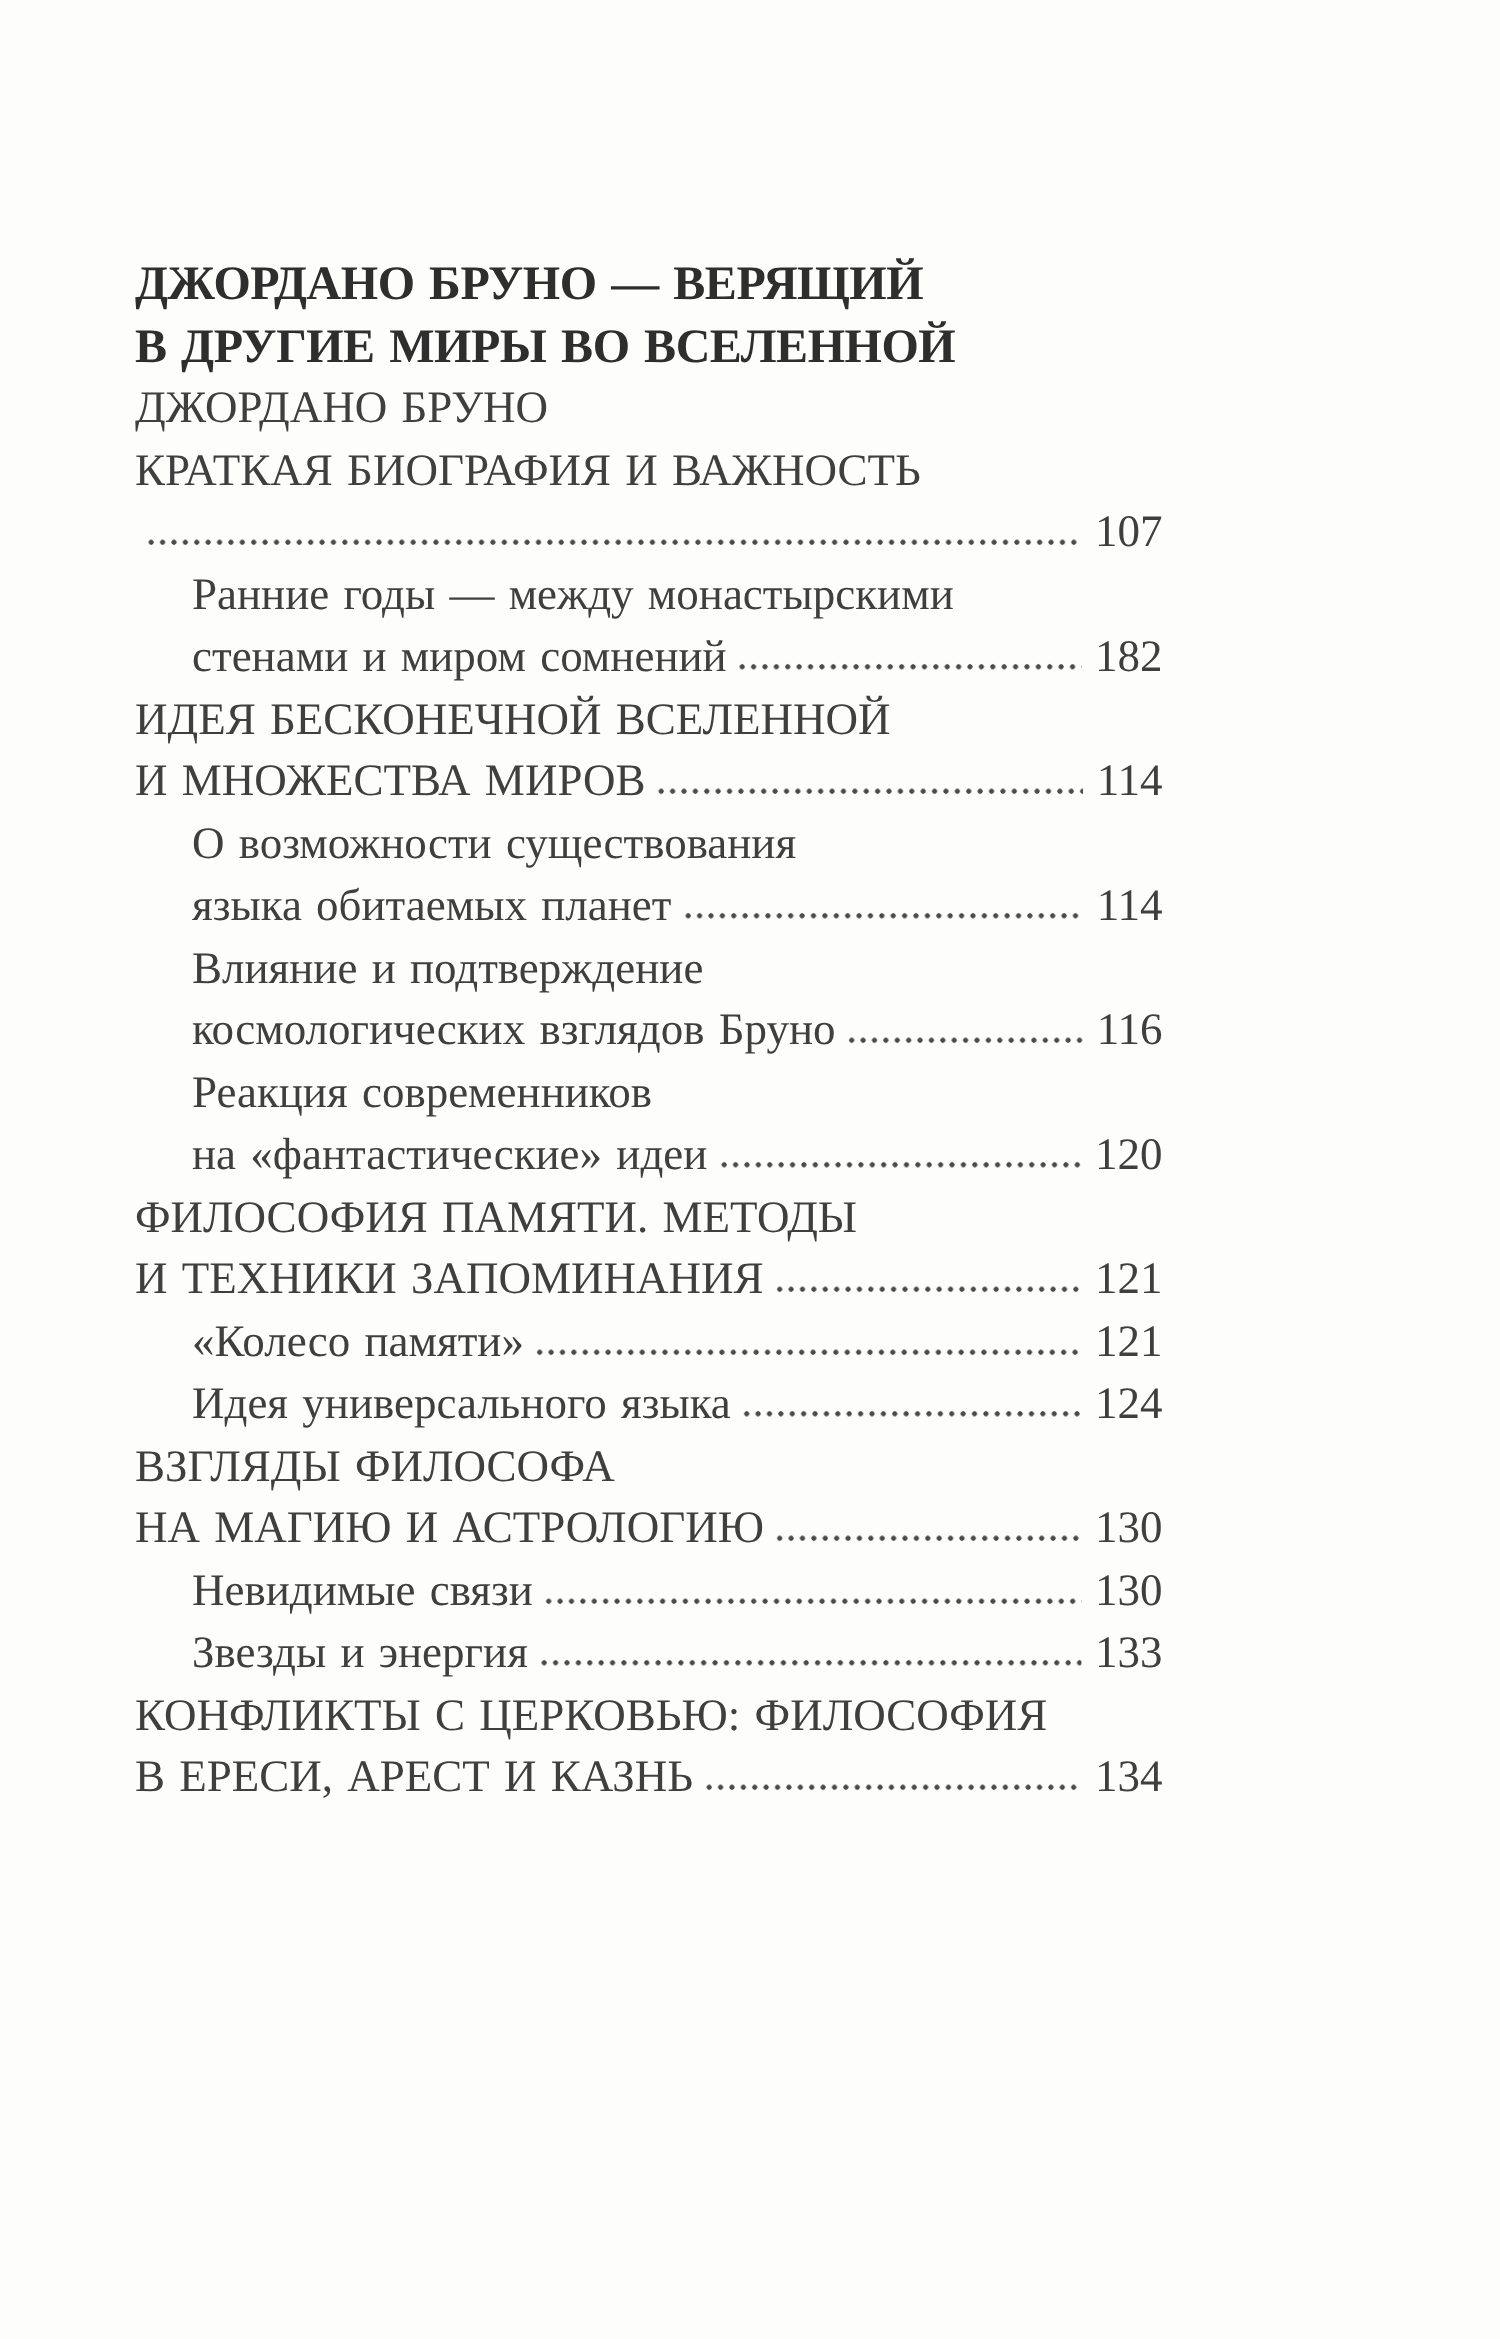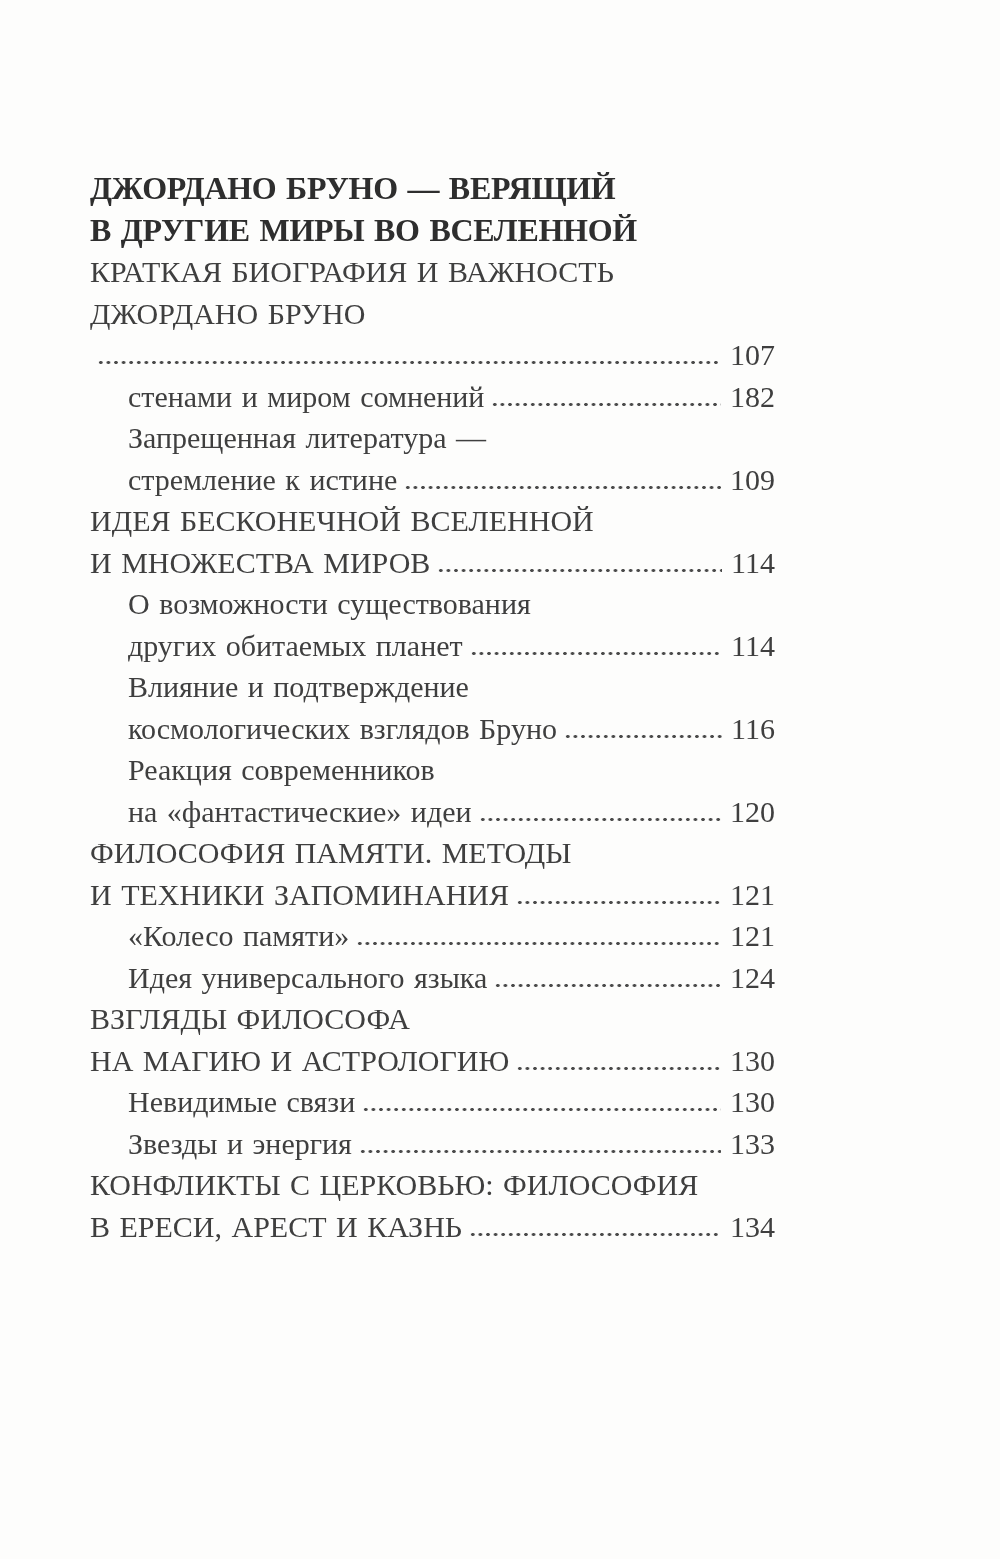--- a/index.html
+++ b/index.html
@@ -71,63 +71,56 @@
       <div class="line">
         <span class="txt">ДЖОРДАНО БРУНО — ВЕРЯЩИЙ</span>
       </div>
       <div class="line">
         <span class="txt">В ДРУГИЕ МИРЫ ВО ВСЕЛЕННОЙ</span>
       </div>
     </div>
     <div id="entries">
         <div class="entry level1">
           <div class="line">
+            <span class="txt">ДЖОРДАНО БРУНО</span>
+          </div>
+          <div class="line">
             <span class="txt">КРАТКАЯ БИОГРАФИЯ И ВАЖНОСТЬ</span>
           </div>
           <div class="line">
-            <span class="txt">ДЖОРДАНО БРУНО</span>
-          </div>
-          <div class="line">
             <span class="leader"></span>
             <span class="pagenum">107</span>
           </div>
         </div>
         <div class="entry level2">
           <div class="line">
+            <span class="txt">Ранние годы — между монастырскими</span>
+          </div>
+          <div class="line">
             <span class="txt">стенами и миром сомнений</span>
             <span class="leader"></span>
             <span class="pagenum">182</span>
           </div>
         </div>
-        <div class="entry level2">
-          <div class="line">
-            <span class="txt">Запрещенная литература —</span>
-          </div>
-          <div class="line">
-            <span class="txt">стремление к истине</span>
-            <span class="leader"></span>
-            <span class="pagenum">109</span>
-          </div>
-        </div>
         <div class="entry level1">
           <div class="line">
             <span class="txt">ИДЕЯ БЕСКОНЕЧНОЙ ВСЕЛЕННОЙ</span>
           </div>
           <div class="line">
             <span class="txt">И МНОЖЕСТВА МИРОВ</span>
             <span class="leader"></span>
             <span class="pagenum">114</span>
           </div>
         </div>
         <div class="entry level2">
           <div class="line">
             <span class="txt">О возможности существования</span>
           </div>
           <div class="line">
-            <span class="txt">других обитаемых планет</span>
+            <span class="txt">языка обитаемых планет</span>
             <span class="leader"></span>
             <span class="pagenum">114</span>
           </div>
         </div>
         <div class="entry level2">
           <div class="line">
             <span class="txt">Влияние и подтверждение</span>
           </div>
           <div class="line">
             <span class="txt">космологических взглядов Бруно</span>

